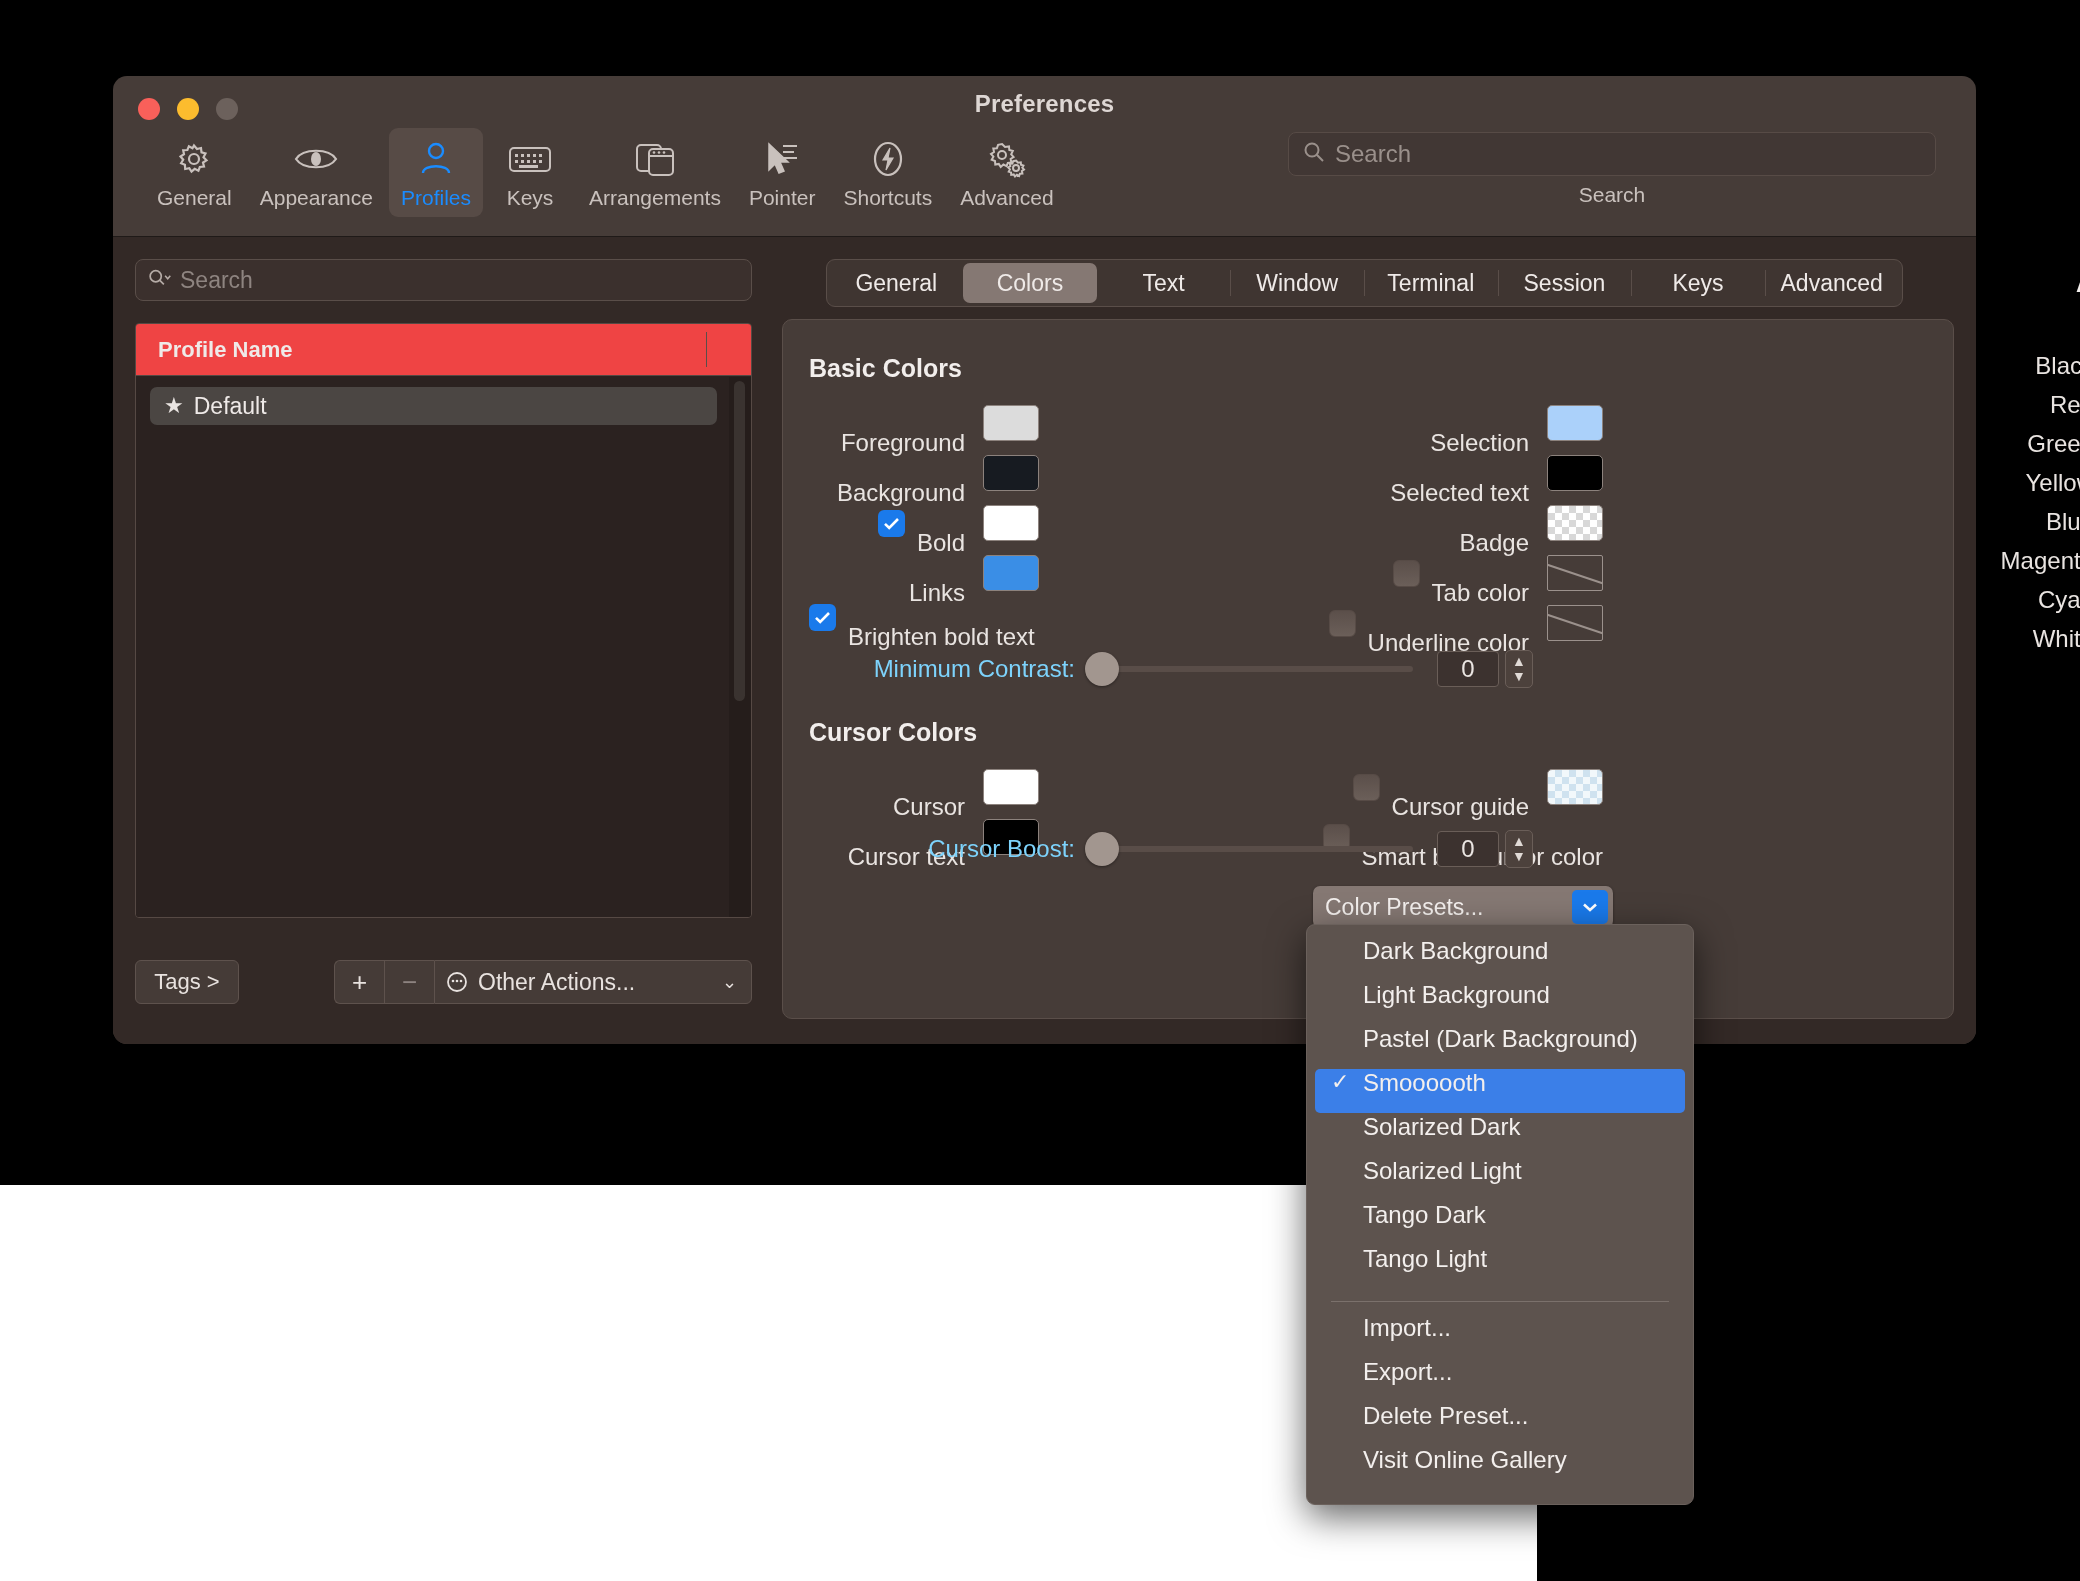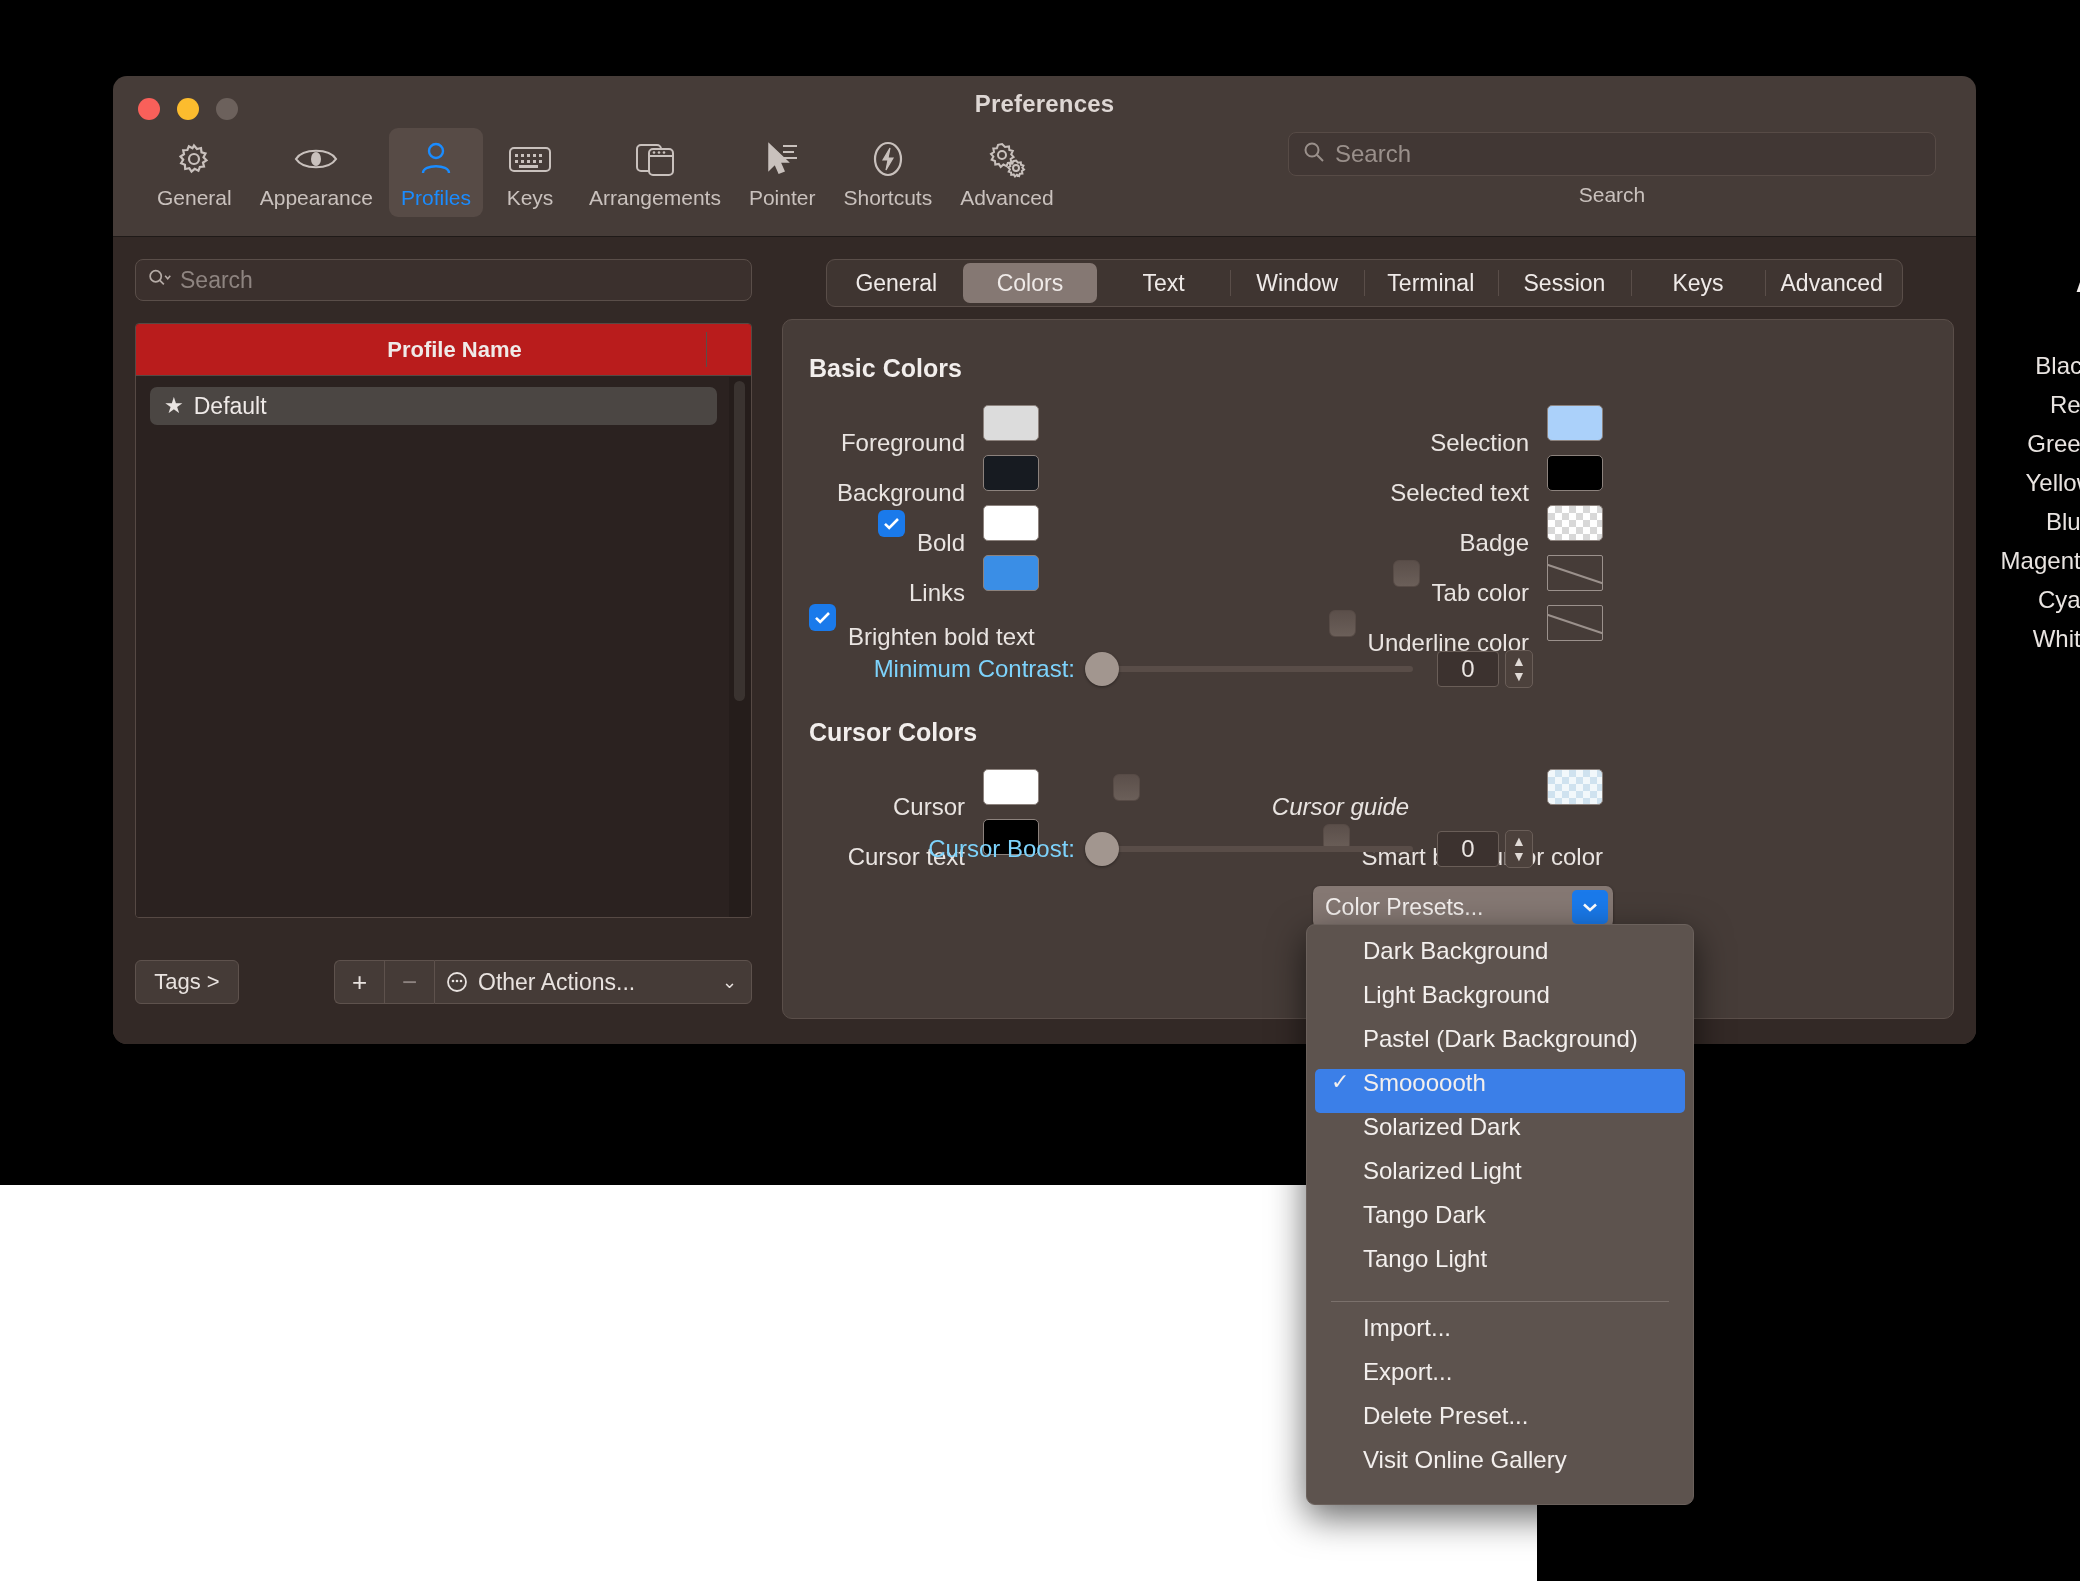--- a/index.html
+++ b/index.html
@@ -64,22 +64,22 @@
   .prof-search {
     height: 42px; border: 1px solid #5a4e49; border-radius: 8px;
     background: #3b302d; display: flex; align-items: center; padding: 0 12px;
   }
   .prof-search .ph { color: #8e8480; font-size: 23px; margin-left: 8px; }
   .prof-table {
     margin-top: 22px; height: 595px; border: 1px solid #564944; border-radius: 4px;
     background: #2b2220; position: relative; overflow: hidden;
   }
   .prof-head {
-    height: 52px; background: #b91c1c; border-bottom: 1px solid #564944;
-    display: flex; align-items: center; padding-left: 22px; position: relative; justify-content: center;
+    height: 52px; background: #ef4444; border-bottom: 1px solid #564944;
+    display: flex; align-items: center; padding-left: 22px; position: relative;
   }
   .prof-head-label { color: #efeae8; font-size: 22px; font-weight: bold; }
   .prof-head-div { position: absolute; right: 44px; top: 8px; bottom: 8px; width: 1px; background: #5a4e49; }
   .prof-body { position: absolute; left: 0; right: 22px; top: 53px; bottom: 0; background: #2b2220; }
   .prof-row {
     margin: 10px 12px 0 14px; height: 38px; border-radius: 7px;
     display: flex; align-items: center; padding-left: 14px;
   }
   .prof-row.selected { background: #4b4643; }
   .prof-star { color: #e9e4e1; font-size: 22px; margin-right: 10px; }
@@ -517,21 +517,21 @@
               <span class="cflabel">Cursor</span>
               <span class="swatch" style="background:#ffffff;"></span>
             </div>
             <div class="cfrow" style="justify-content:flex-end;">
               <span class="cflabel">Cursor text</span>
               <span class="swatch" style="background:#000000;"></span>
             </div>
           </div>
 
           <div class="rowlist" style="left:330px; top:442px; width:490px;">
-            <div class="cfrow" style="justify-content:space-between;font-style:italic;">
+            <div class="cfrow" style="justify-content:flex-end;">
               <span class="cb off"></span>
               <span class="cflabel">Cursor guide</span>
               <span class="swatch checker-blue"></span>
             </div>
             <div class="cfrow" style="justify-content:flex-end;">
               <span class="cb off"></span>
               <span class="cflabel">Smart box cursor color</span>
             </div>
           </div>
 

